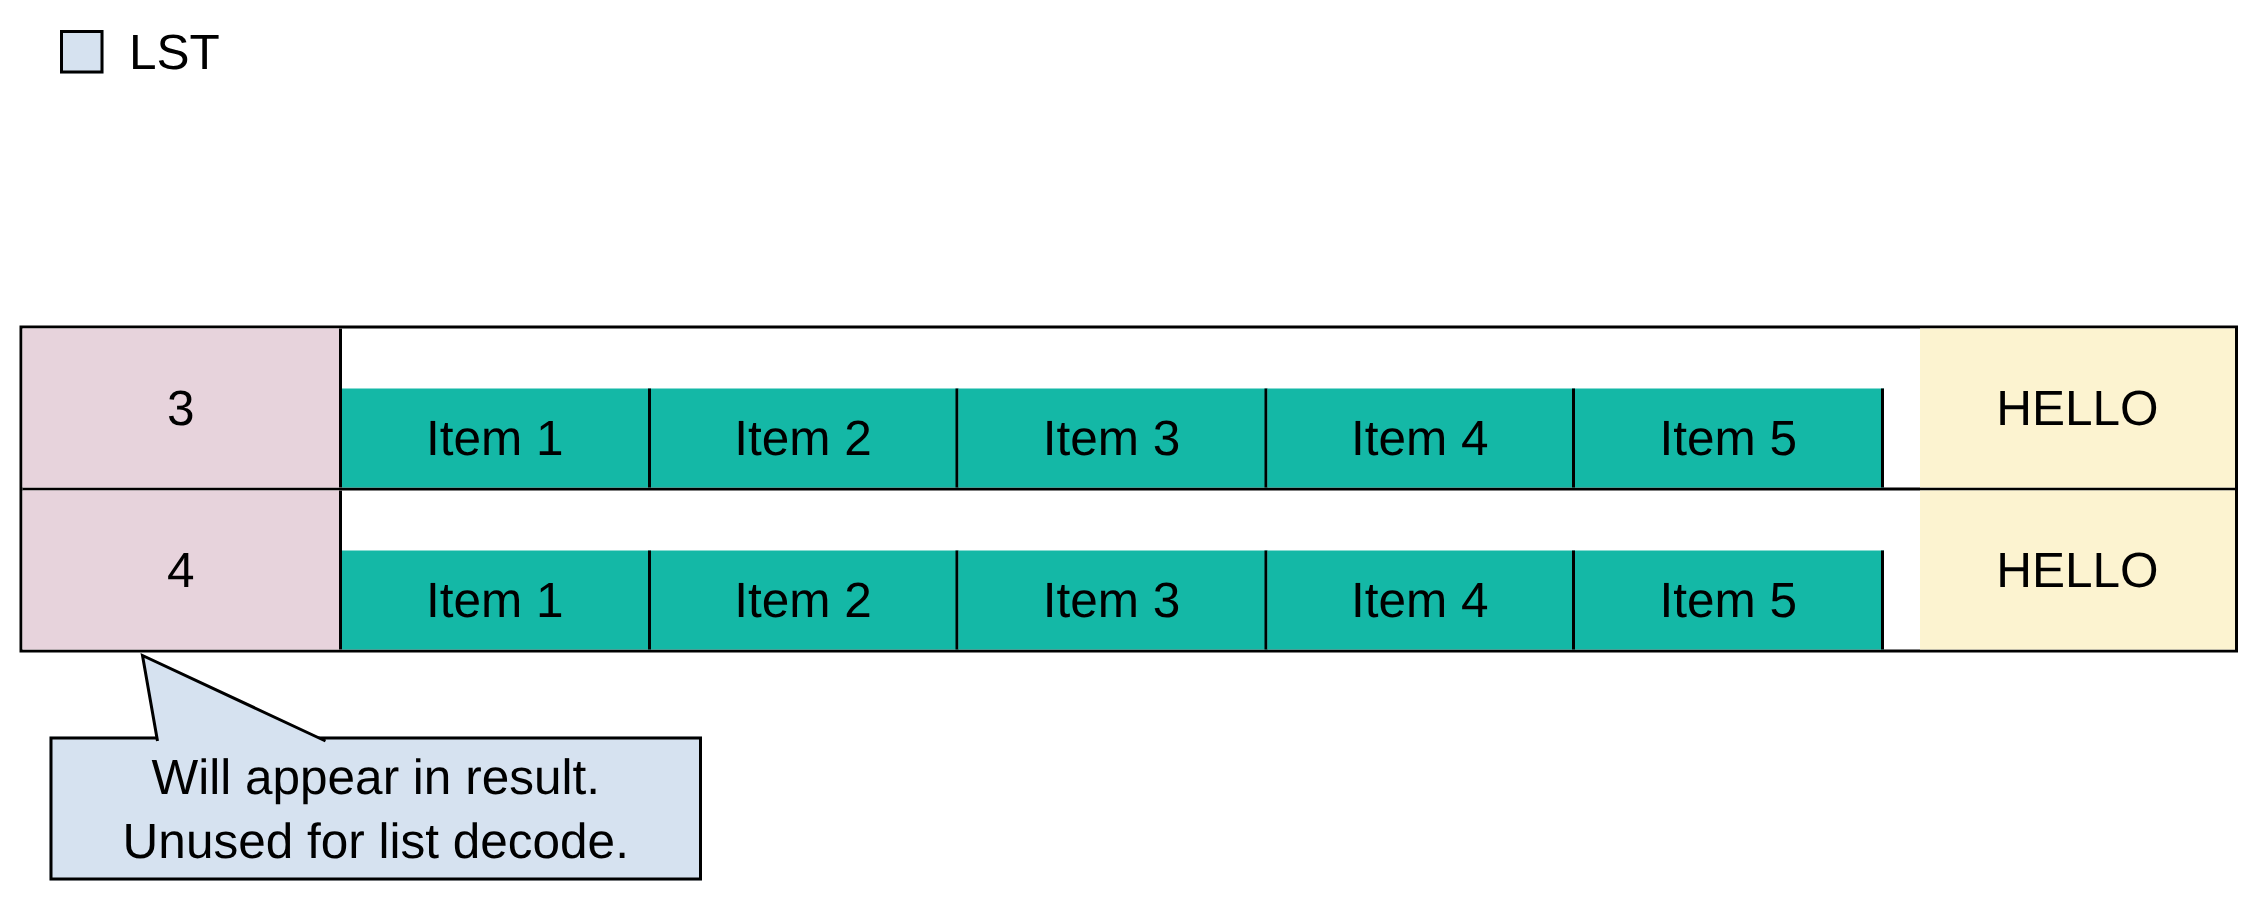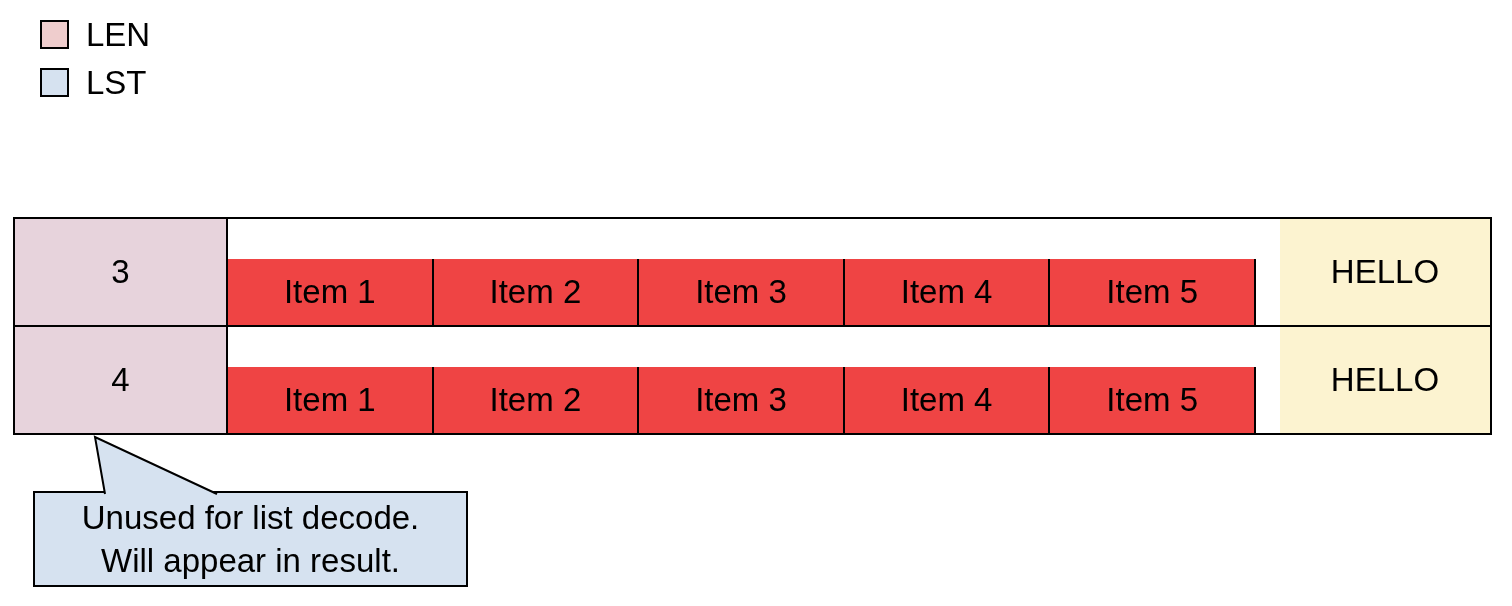--- a/index.html
+++ b/index.html
@@ -68,21 +68,21 @@
     display: flex;
     align-items: center;
     justify-content: center;
     font-size: 33px;
     border-right: 2px solid #000000;
     box-sizing: border-box;
     white-space: nowrap;
   }
   .byte-cell:last-child { border-right: none; }
   .cell-len { flex: 0 0 213px; background: #e7d3dc; }
-  .cell-lst { flex: 1 1 0;    background: #ef4444; margin-top: 40px; }
+  .cell-lst { flex: 1 1 0;    background: #14b8a6; margin-top: 40px; }
   .cell-fld { flex: 0 0 210px; background: #fcf3d0; margin-left: 24px; }
 
   
   .callout-box {
     position: absolute;
     left: 33px;
     top: 491px;
     width: 435px;
     height: 96px;
     box-sizing: border-box;
@@ -110,24 +110,20 @@
     pointer-events: none;
   }
 </style>
 </head>
 <body>
 
 <div class="canvas">
 
   <div class="legend">
     <div class="legend-row">
-      <span class="legend-swatch swatch-len"></span>
-      <span class="legend-label">LEN</span>
-    </div>
-    <div class="legend-row">
       <span class="legend-swatch swatch-lst"></span>
       <span class="legend-label">LST</span>
     </div>
   </div>
 
   <div class="byte-table">
     <div class="byte-row first">
       <div class="byte-cell cell-len">3</div>
       <div class="byte-cell cell-lst">Item 1</div>
       <div class="byte-cell cell-lst">Item 2</div>
@@ -141,21 +137,21 @@
       <div class="byte-cell cell-lst">Item 1</div>
       <div class="byte-cell cell-lst">Item 2</div>
       <div class="byte-cell cell-lst">Item 3</div>
       <div class="byte-cell cell-lst">Item 4</div>
       <div class="byte-cell cell-lst">Item 5</div>
       <div class="byte-cell cell-fld">HELLO</div>
     </div>
   </div>
 
   <div class="callout-box">
+    <div class="callout-line">Will appear in result.</div>
     <div class="callout-line">Unused for list decode.</div>
-    <div class="callout-line">Will appear in result.</div>
   </div>
 
   <svg class="callout-tail-svg" viewBox="0 0 1512 606" xmlns="http://www.w3.org/2000/svg" aria-hidden="true">
     <path d="M 105 494 L 95 437 L 217 494" fill="#d6e2f0" stroke="#000000" stroke-width="2"></path>
   </svg>
 
 </div>
 
 </body></html>

